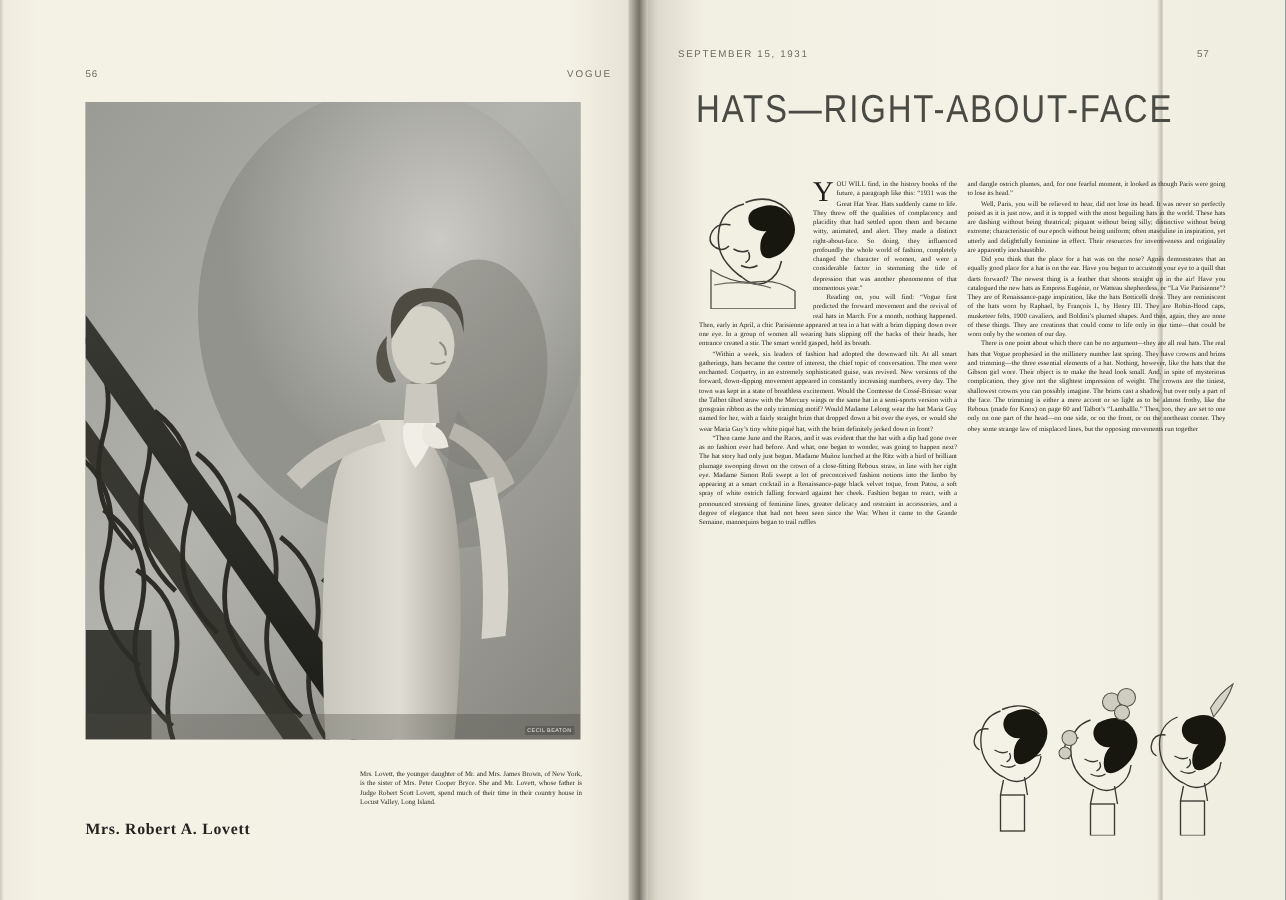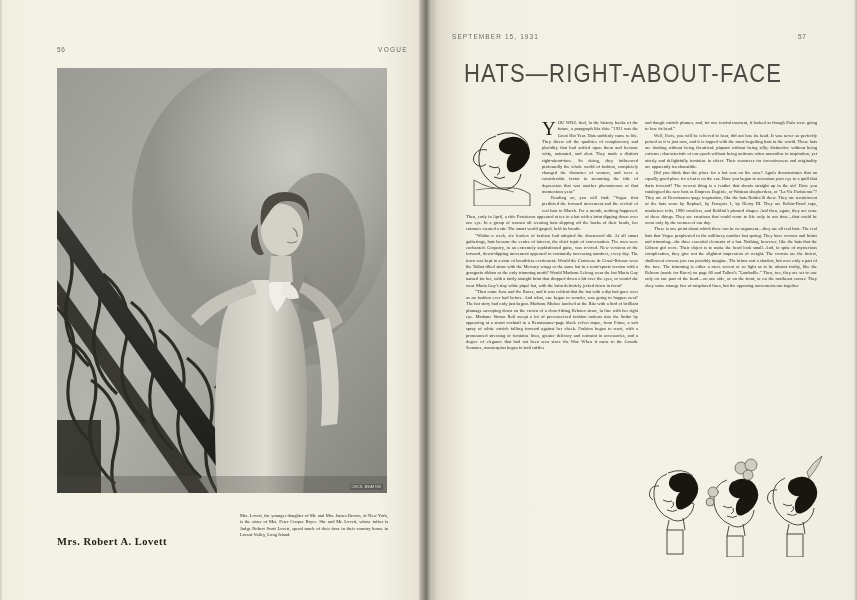--- a/index.html
+++ b/index.html
@@ -1,17 +1,17 @@
 <!DOCTYPE html>
 <html><head>
 <meta charset="utf-8">
 <style>
   html,body{margin:0;padding:0;background:#6b6b66;}
   body{width:857px;height:600px;overflow:hidden;font-family:"Liberation Serif",serif;}
-  .spread{position:relative;width:857px;height:600px;background:#7dd3fc;}
+  .spread{position:relative;width:775px;height:600px;background:#7dd3fc;}
 
   
   .page{position:absolute;top:0;height:600px;background:#f3f0e4;}
   .page-left{left:0;width:430px;
     background:linear-gradient(to right,#efecdf 0%,#f4f1e5 6%,#f4f1e6 88%,#e7e3d6 97%,#d2cec1 100%);}
   .page-right{left:430px;width:427px;
     background:linear-gradient(to right,#b9b5a9 0%,#dedacd 2%,#f2efe3 9%,#f4f1e6 60%,#efece0 100%);}
   .gutter{position:absolute;left:419px;top:0;width:13px;height:600px;
     background:linear-gradient(to right,#c9c5b8 0%,#8e8a80 35%,#6f6c63 55%,#a9a59a 80%,#cfcbbe 100%);
     opacity:.95;}
@@ -31,21 +31,21 @@
     letter-spacing:1.2px;color:#4a4a44;white-space:nowrap;
     transform:scaleY(1.18);transform-origin:left top;}
 
   
   .photo-wrap{position:absolute;left:57px;top:68px;width:330px;height:425px;overflow:hidden;
     background:#8d8d88;}
   .photo-credit{position:absolute;right:4px;bottom:3px;font-family:"Liberation Sans",sans-serif;
     font-size:3.6px;letter-spacing:.3px;color:#e8e5d8;background:rgba(30,30,30,.25);padding:1px 2px;}
 
   
-  .cap-name{position:absolute;left:57px;top:536px;font-family:"Liberation Serif",serif;
+  .cap-name{position:absolute;left:57px;top:548px;font-family:"Liberation Serif",serif;
     font-weight:bold;font-size:10.5px;letter-spacing:.5px;color:#24231f;}
   .cap-body{position:absolute;left:240px;top:513px;width:148px;
     font-size:4.6px;line-height:6.4px;color:#2d2b26;text-align:justify;}
 
   
   .col{position:absolute;top:120px;width:172px;font-size:4.55px;line-height:6.25px;
     color:#2b2924;text-align:justify;}
   .col p{margin:0;text-indent:9px;}
   .col p.first{text-indent:0;}
   .col-1{left:466px;}

